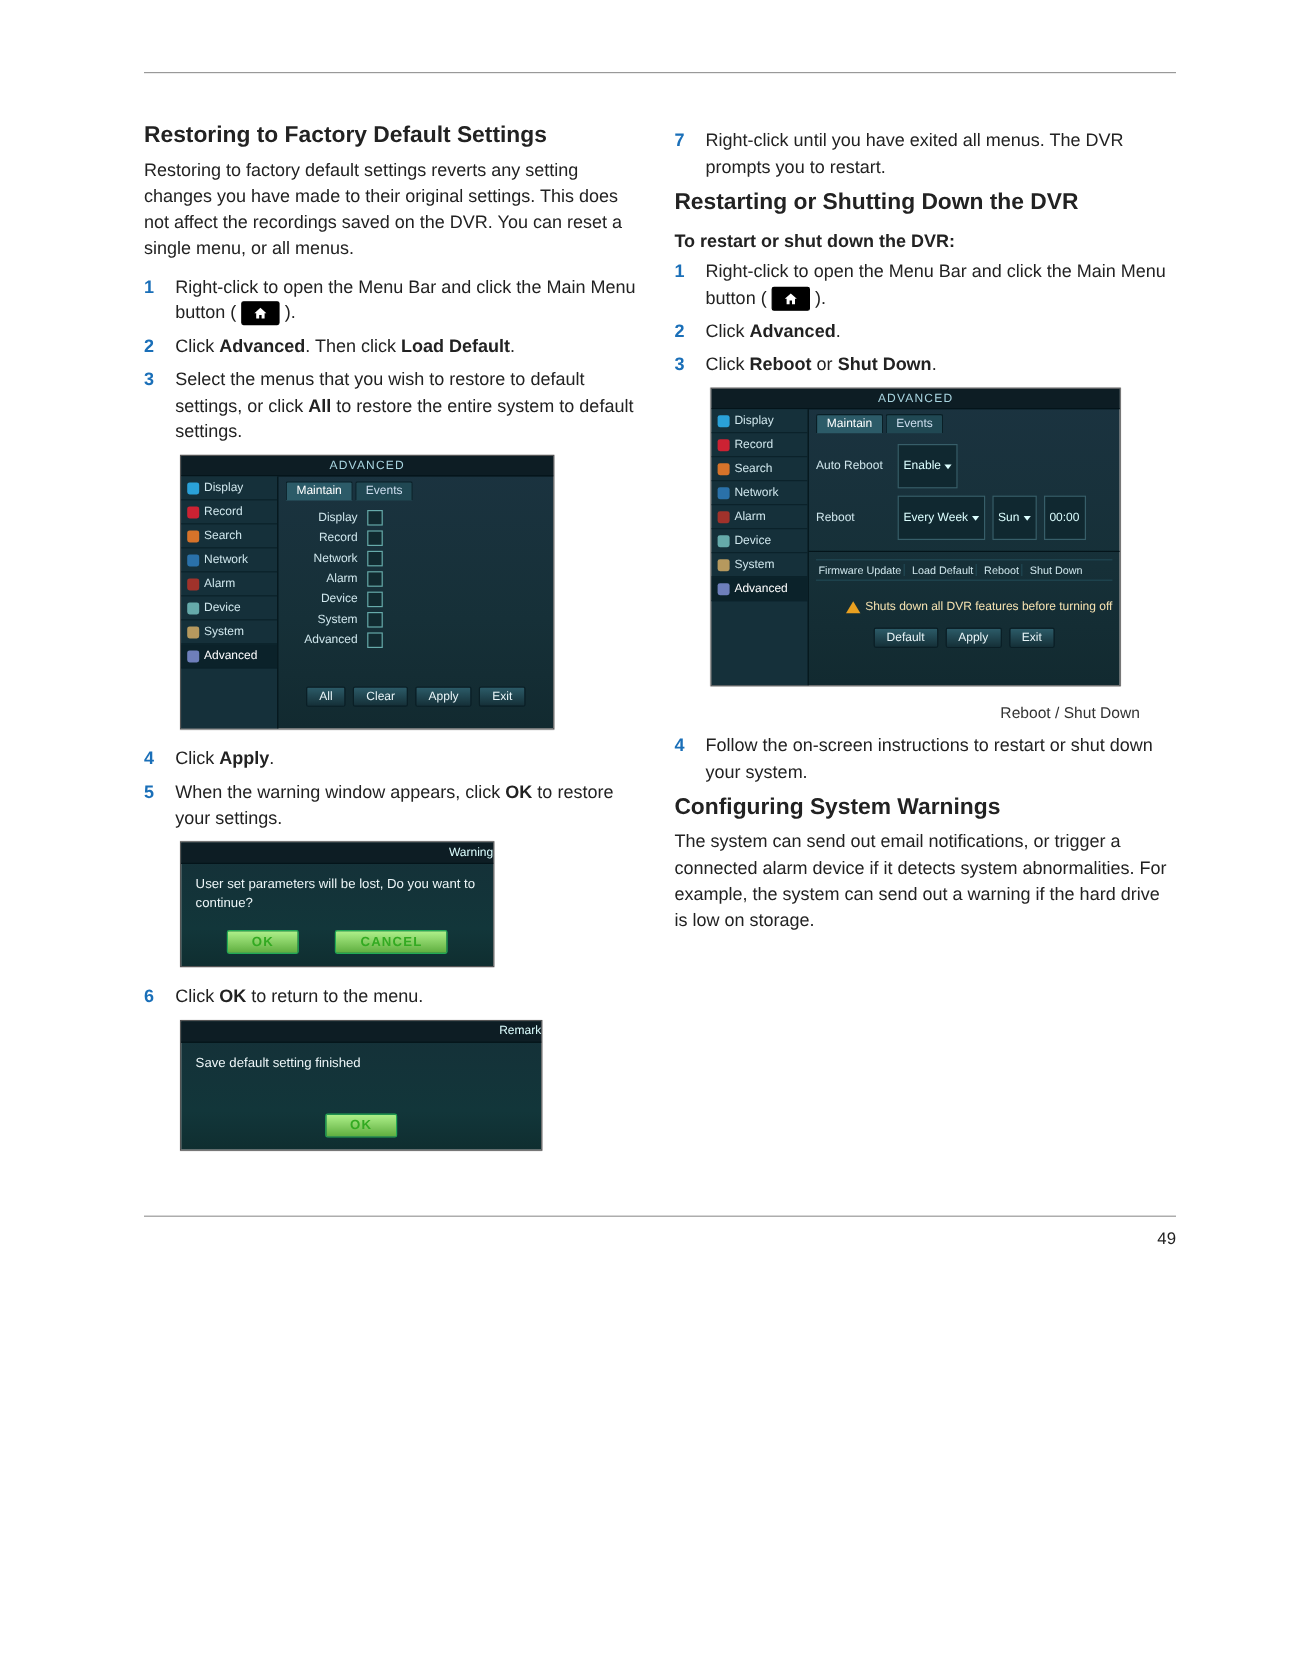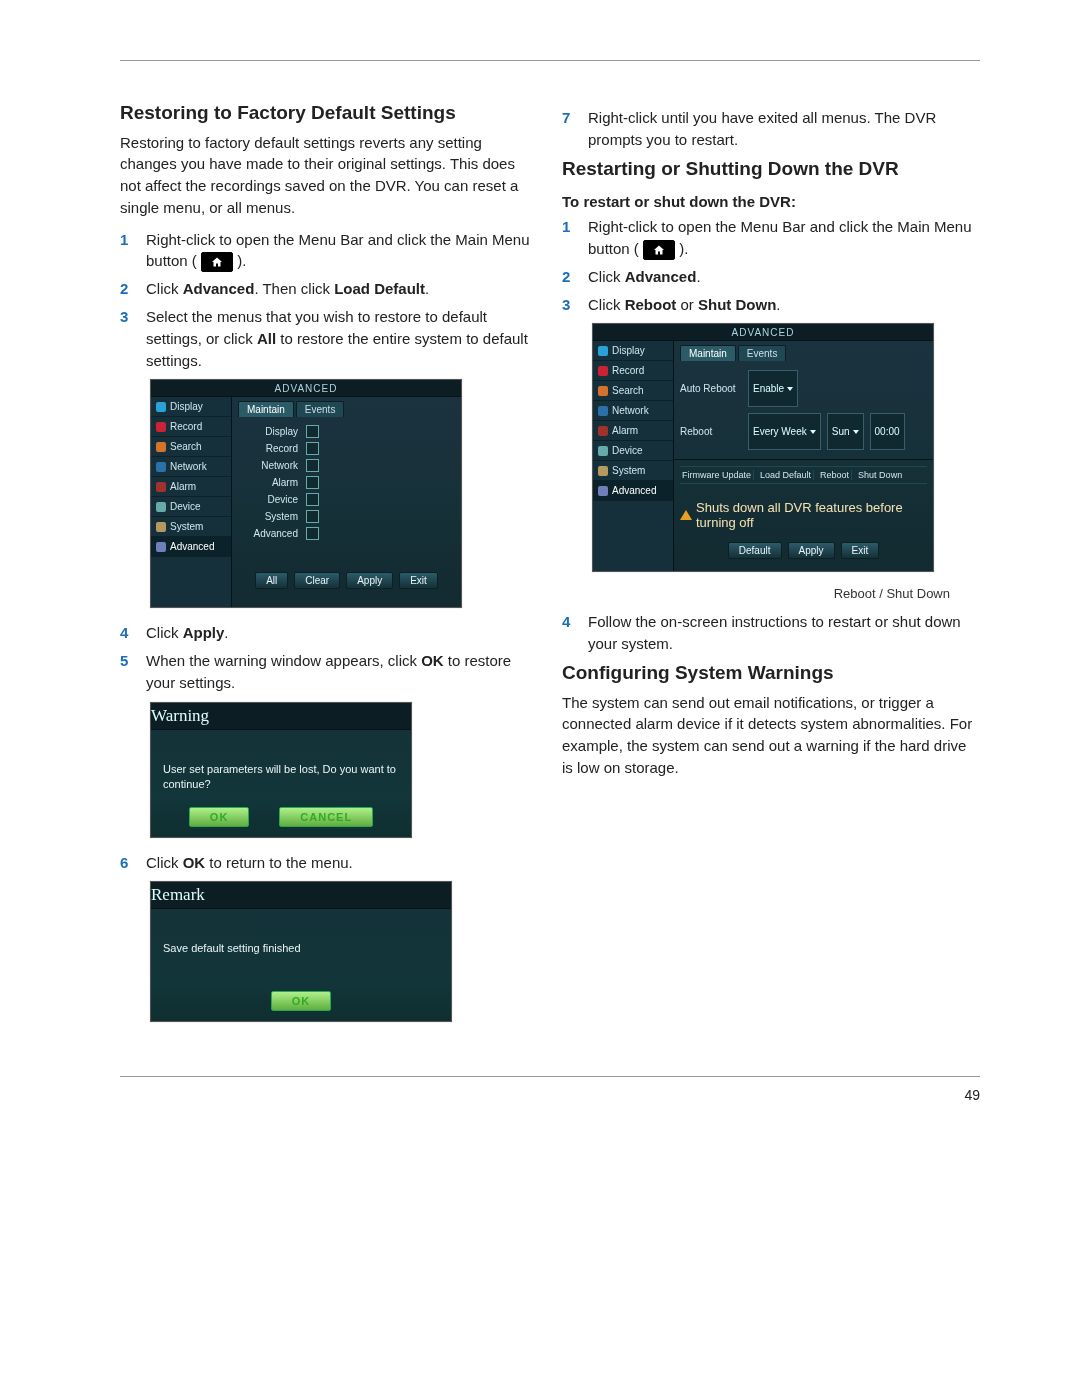--- a/index.html
+++ b/index.html
@@ -154,33 +154,33 @@
     display: inline-flex; align-items: center; gap: 3px; font-size: 10px;
   }
   .dd .caret{ width:0;height:0;border-left:3px solid transparent;border-right:3px solid transparent;border-top:4px solid #dff; }
   .divider-dark{ border-top:1px solid #04141a; margin: 6px -6px; }
   .fn-row {
     display: flex; gap: 4px; font-size: 9px; color: #cfe6ec;
     border-top: 1px solid #204853; border-bottom: 1px solid #204853; padding: 3px 0;
   }
   .fn-row span{ padding: 0 2px; border-right:1px solid #204853; }
   .fn-row span:last-child{ border-right:none; }
-  .warn-row { display: flex; align-items: center; gap: 4px; font-size: 13px; color: #f5e2b0; margin-top: 16px;}
+  .warn-row { display: flex; align-items: center; gap: 4px; font-size: 10px; color: #f5e2b0; margin-top: 16px; justify-content: flex-end;}
   .warn-tri{ width:0;height:0;border-left:6px solid transparent;border-right:6px solid transparent;border-bottom:10px solid #e9a020; }
 
   
   .warn-window{
     width: 260px;
     background: linear-gradient(#153038, #12363a 70%, #0f2e30);
   }
   .warn-title{
-    text-align:left; color:#dff; font-size:17px; padding:3px 0;
-    border-bottom:1px solid #04141a; background:#0d1d24;font-family:Liberation Serif, serif;
-  }
-  .warn-body{ padding: 10px 12px 6px 12px; color: #ecf5f7; font-size: 11px; line-height:1.4;margin-top:22px;}
+    text-align:right; color:#dff; font-size:10px; padding:3px 0;
+    border-bottom:1px solid #04141a; background:#0d1d24;
+  }
+  .warn-body{ padding: 10px 12px 6px 12px; color: #ecf5f7; font-size: 11px; line-height:1.4;}
   .warn-btns{ display:flex; gap:30px; justify-content:center; padding: 8px 0 10px 0; }
   .warn-btn{
     padding: 3px 20px; font-size: 11px; font-weight:bold; color:#3a2;
     background: linear-gradient(#aef08a, #5fae3f); border:1px solid #2a5; border-radius:2px; letter-spacing:1px;
   }
 
   
   .remark-window{
     width: 300px;
     background: linear-gradient(#153038, #12363a 70%, #0f2e30);

